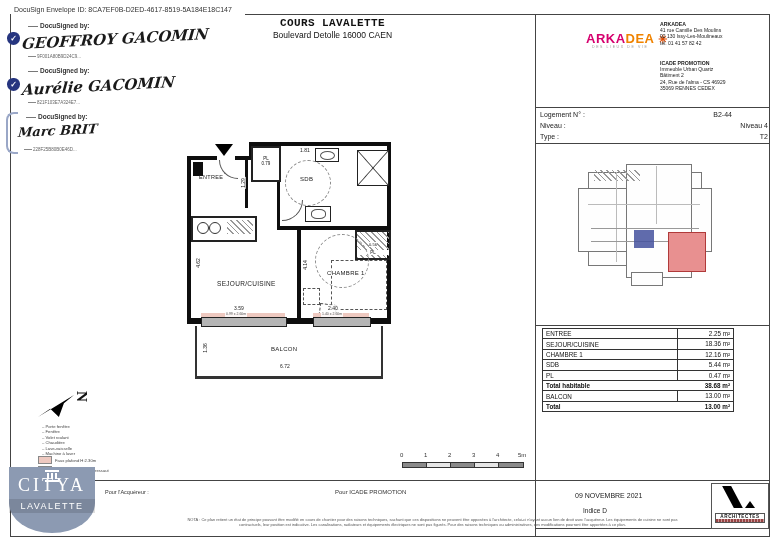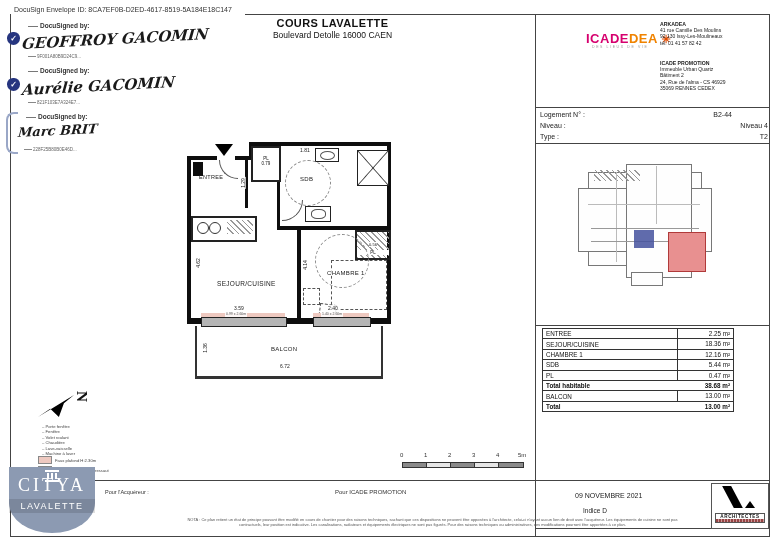--- a/index.html
+++ b/index.html
@@ -11,21 +11,21 @@
   .sig-caption{position:absolute;font-size:6.5px;font-weight:bold;color:#333;}
   .sig-caption::before{content:"";display:inline-block;width:10px;height:1px;background:#777;vertical-align:middle;margin-right:2px;}
   .sig-name{position:absolute;font-family:"DejaVu Serif",serif;font-style:italic;font-weight:bold;
             color:#1a1a1a;transform:rotate(-3deg) skewX(-8deg);white-space:nowrap;}
   .sig-id{position:absolute;font-size:4.5px;color:#666;}
   .sig-id::before{content:"";display:inline-block;width:8px;height:1px;background:#888;vertical-align:middle;margin-right:1px;}
   .ds-shield{position:absolute;width:13px;height:13px;background:#26357f;border-radius:45% 45% 50% 50%;
              color:#fff;font-size:8px;line-height:13px;text-align:center;font-weight:bold;}
   
   .doc-title{position:absolute;left:225px;top:17px;width:215px;text-align:center;}
-  .doc-title .t1{font-size:11px;font-weight:bold;letter-spacing:.4px;}
+  .doc-title .t1{font-size:11px;font-weight:bold;letter-spacing:.4px;font-family:Liberation Mono, monospace;}
   .doc-title .t2{font-size:8.5px;margin-top:1px;}
   
   .addr{position:absolute;font-size:5px;line-height:6.2px;color:#222;}
   .addr .nm{font-weight:bold;font-size:5.2px;}
   .unit-row{position:absolute;width:228px;font-size:7px;color:#222;}
   .unit-row .lbl{float:left;}
   .unit-row .val{float:right;}
   
   #areas{position:absolute;left:542px;top:328px;width:190px;border:1px solid #333;font-size:6.3px;}
   .arow{display:flex;align-items:center;height:9.4px;border-bottom:1px solid #333;}
@@ -108,21 +108,21 @@
     <div class="sig-id" style="left:24px;top:147px;">228F25B80B0E46D...</div>
   </div>
 
   <div class="doc-title">
     <div class="t1">COURS LAVALETTE</div>
     <div class="t2">Boulevard Detolle 16000 CAEN</div>
   </div>
 
   <div>
     <div class="abs" style="left:586px;top:31px;font-size:13px;font-weight:bold;letter-spacing:.5px;">
-      <span style="color:#d6006e;">ICADE</span><span style="color:#f08300;">DEA</span>
+      <span style="color:#d6006e;">ARKA</span><span style="color:#f08300;">DEA</span>
       <span style="color:#e04b00;font-size:11px;">✳</span>
     </div>
     <div class="abs" style="left:592px;top:45px;font-size:3.5px;letter-spacing:1.6px;color:#999;">DES LIEUX DE VIE</div>
   </div>
   <div class="addr" style="left:660px;top:21px;">
     <div class="nm">ARKADEA</div>
     <div>41 rue Camille Des Moulins</div>
     <div>92 130 Issy-Les-Moulineaux</div>
     <div>tél. 01 41 57 82 42</div>
   </div>

